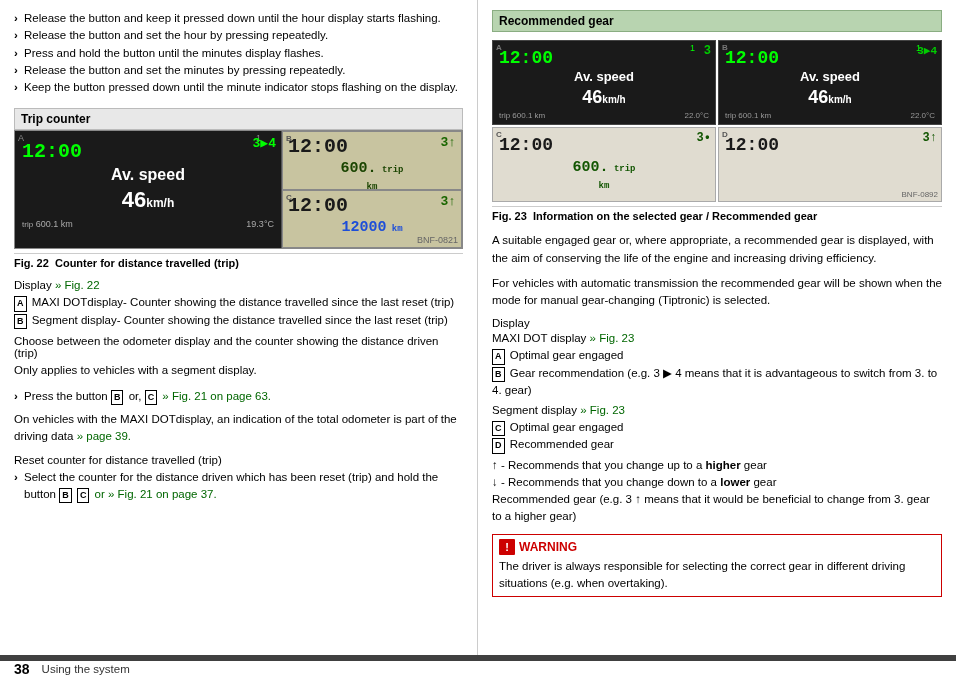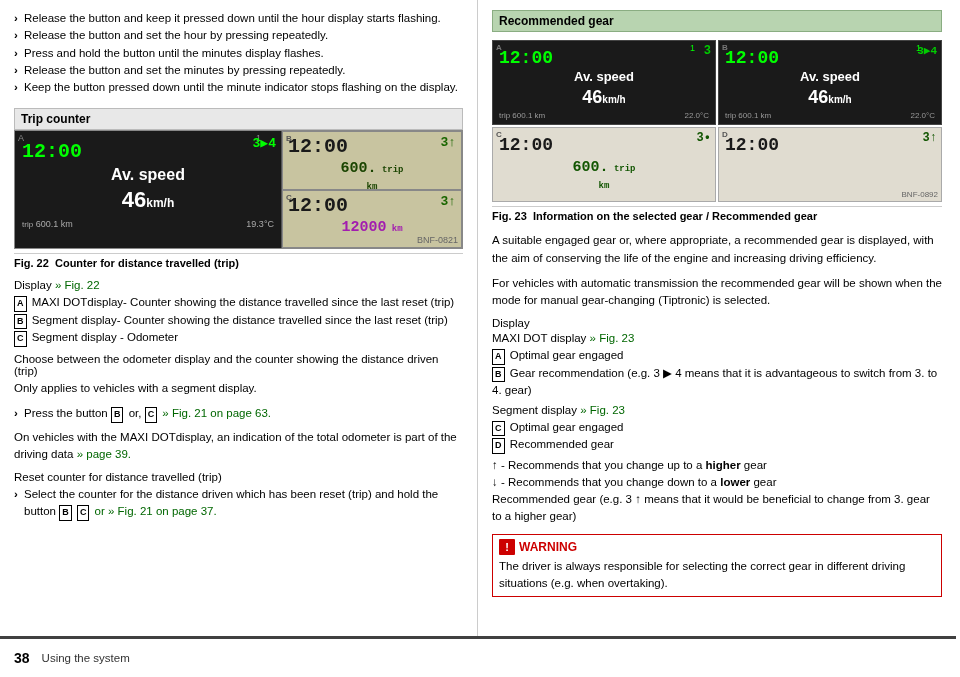--- a/index.html
+++ b/index.html
@@ -158,22 +158,22 @@
     }
     .rec-panel-light {
       background: #e0dcd0;
       color: #000;
       padding: 4px 6px;
       min-height: 75px;
       border: 1px solid #aaa;
       position: relative;
     }
     .bottom-bar {
-      border-top: 3px solid #404040;
-      padding: 11px 14px;
+      border-top: 6px solid #404040;
+      padding: 0 14px;
       display: flex;
       align-items: center;
       background: #fff;
     }
     .page-num {
       font-size: 14px;
       font-weight: bold;
       margin-right: 12px;
     }
     .bottom-text {
@@ -261,38 +261,37 @@
               <div class="lcd-gear">3↑</div>
               <div style="font-size:15px;font-family:'Courier New',monospace;font-weight:bold;color:#1a4400;text-align:center;margin-top:3px;">
                 <span>600.</span><span style="font-size:9px;"> trip<br>km</span>
               </div>
             </div>
 
             <div class="lcd-display" style="flex:1;">
               <span style="font-size:8px;color:#555;position:absolute;top:2px;left:3px;font-weight:bold;">C</span>
               <div class="lcd-time" style="margin-top:2px;">12:00</div>
               <div class="lcd-gear">3↑</div>
-              <div style="font-size:15px;font-family:'Courier New',monospace;font-weight:bold;color:#a21caf;text-align:center;margin-top:3px;">
+              <div style="font-size:15px;font-family:'Courier New',monospace;font-weight:bold;color:#1d4ed8;text-align:center;margin-top:3px;">
                 <span>12000</span><span style="font-size:9px;"> <span>km</span></span>
               </div>
               <span class="bnf-label">BNF-0821</span>
             </div>
           </div>
         </div>
       </div>
 
       <div class="fig-caption">
         <span class="fig-num">Fig. 22</span>&nbsp;&nbsp;<strong>Counter for distance travelled (trip)</strong>
       </div>
 
       <p class="bold-heading">Display <span class="ref-link">» Fig. 22</span></p>
       <div>
         <p style="font-size:11.5px;line-height:1.5;"><span class="label-box">A</span> <span>MAXI DOTdisplay- Counter showing the distance travelled since the last reset (trip)</span></p>
         <p style="font-size:11.5px;line-height:1.5;"><span class="label-box">B</span> <span>Segment display- Counter showing the distance travelled since the last reset (trip)</span></p>
-        <p style="font-size:11.5px;line-height:1.5;"><span class="label-box">C</span> <span>Segment display - Odometer</span></p>
       </div>
 
       <p class="bold-heading">Choose between the odometer display and the counter showing the distance driven (trip)</p>
       <p class="body-text">Only applies to vehicles with a segment display.</p>
       <ul class="bullet-arrow">
         <li>Press the button <span class="label-box">B</span> or, <span class="label-box">C</span> <span class="ref-link">» Fig. 21 on page 63.</span></li>
       </ul>
 
       <p class="body-text"><span>On vehicles with the MAXI DOTdisplay, an indication of the total odometer is part of the driving data</span> <span class="ref-link">» page 39.</span></p>
 

